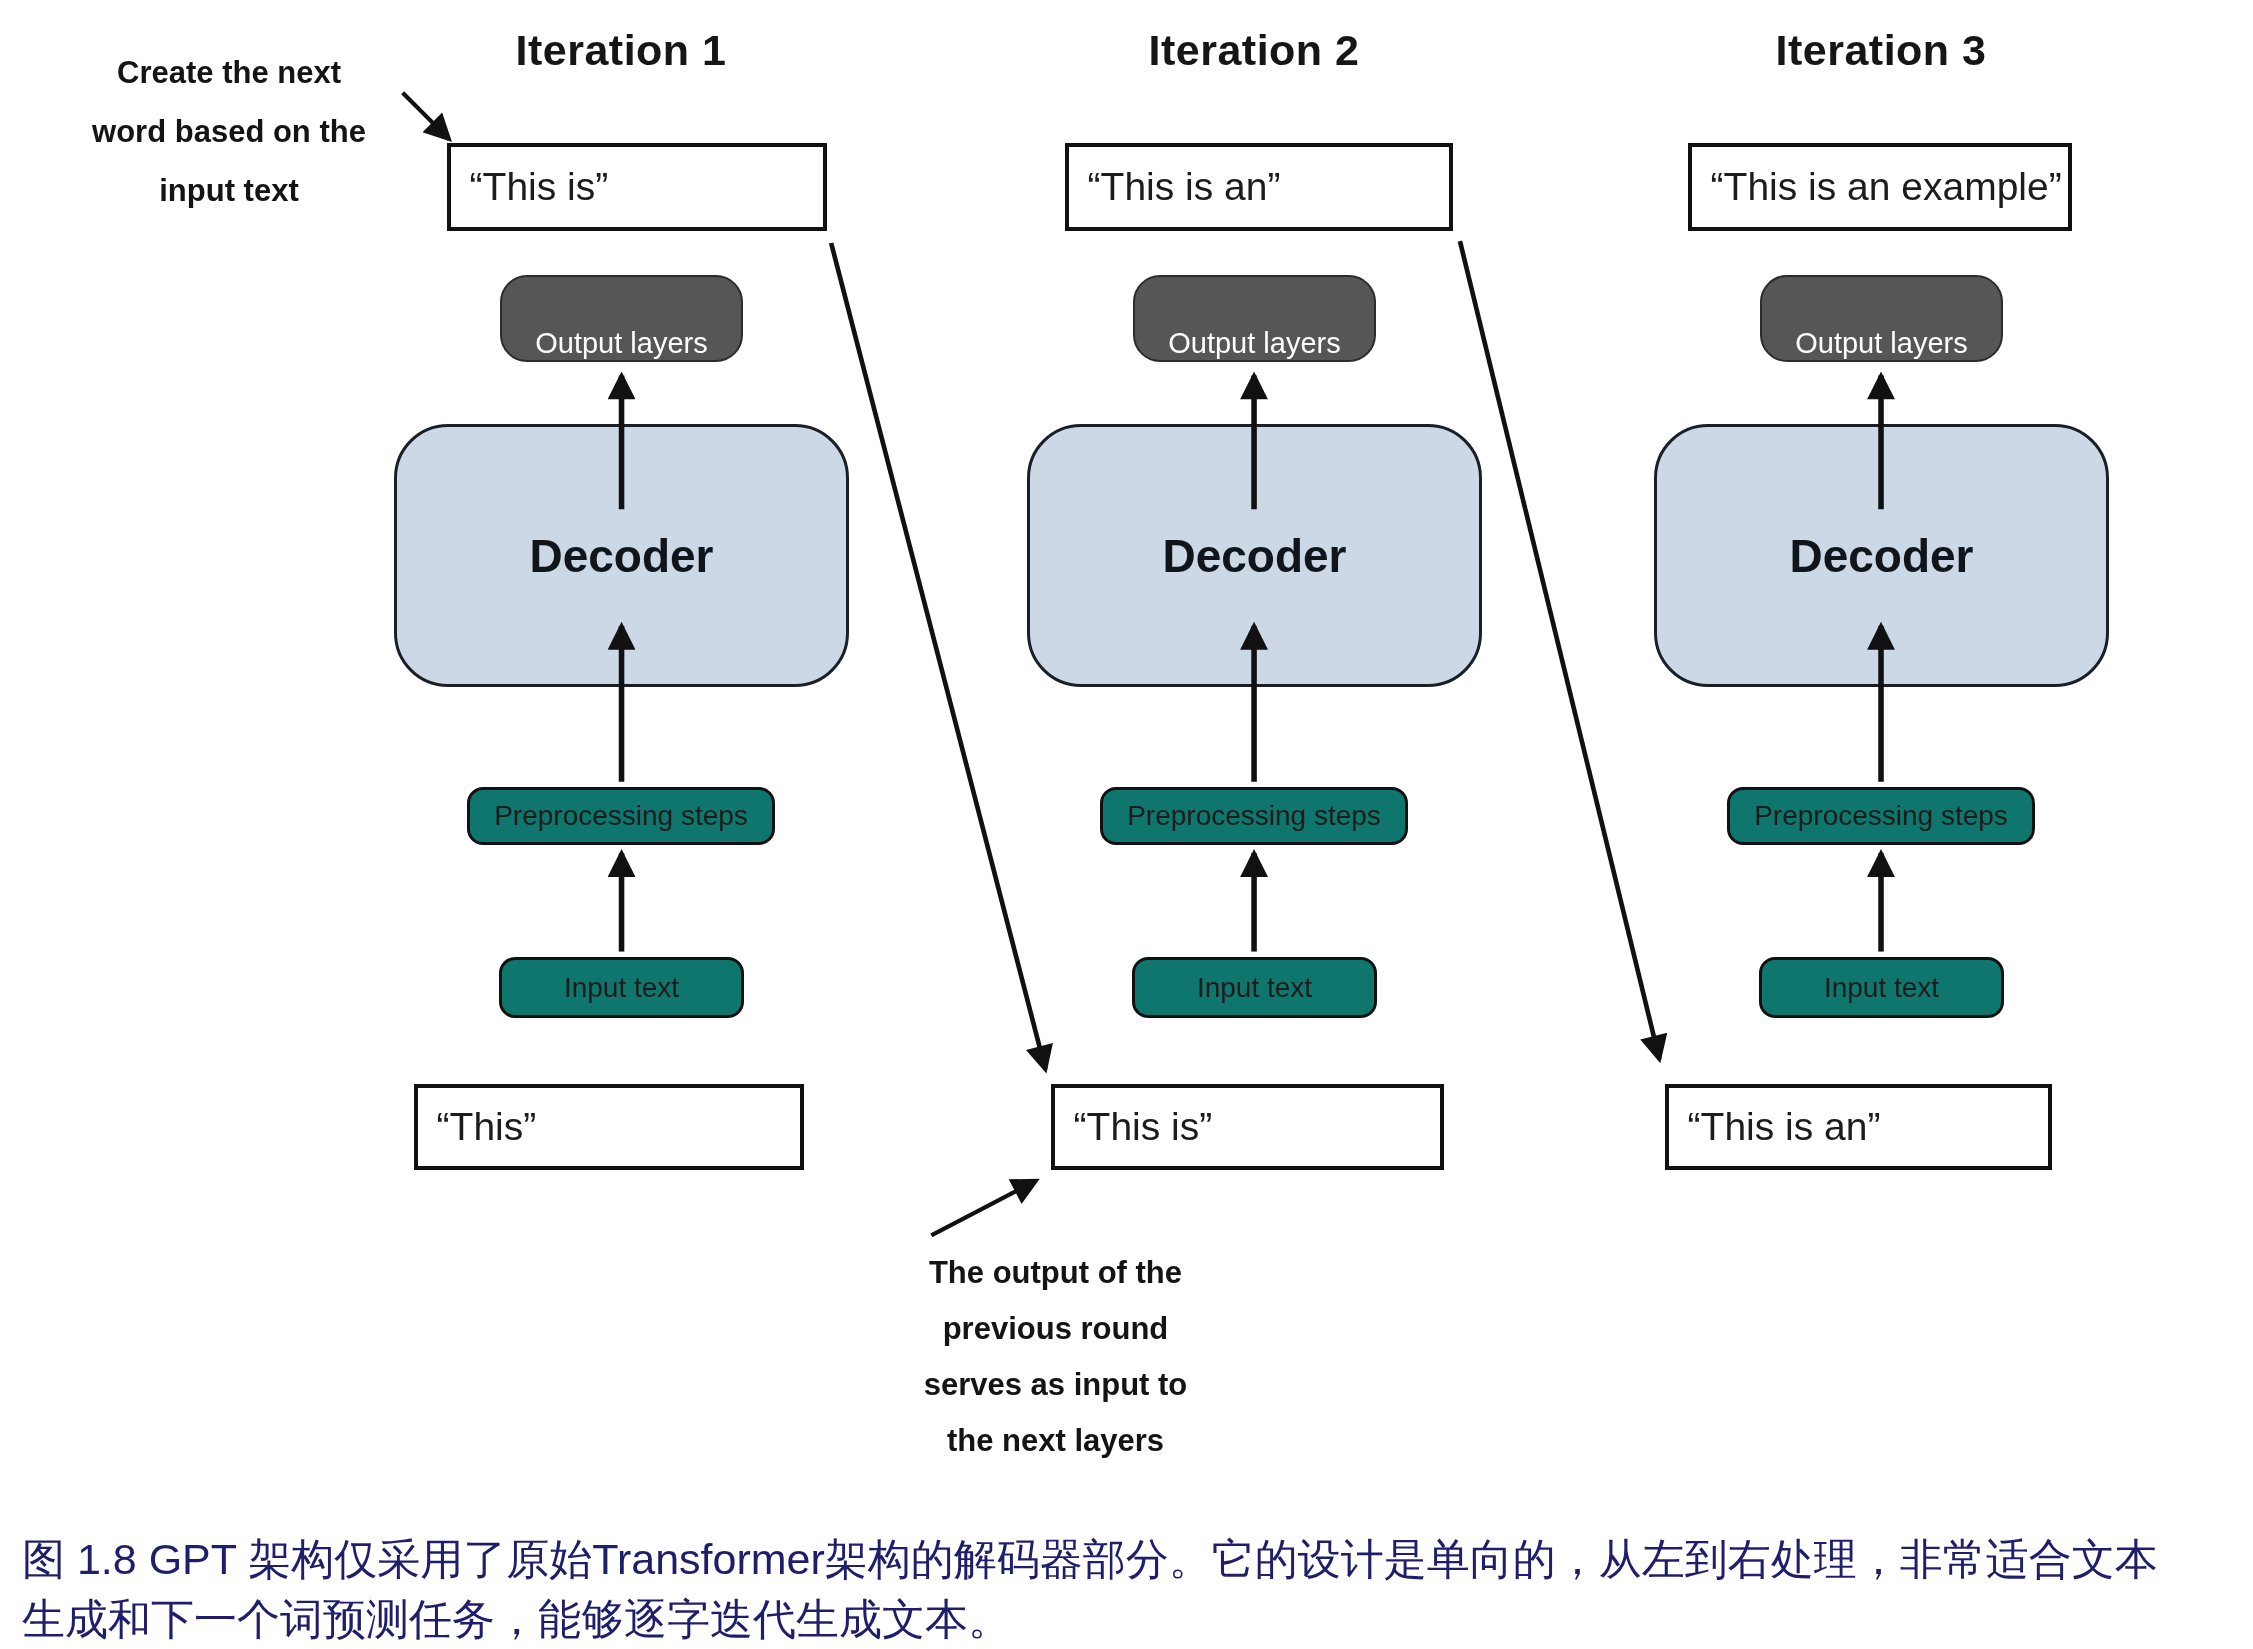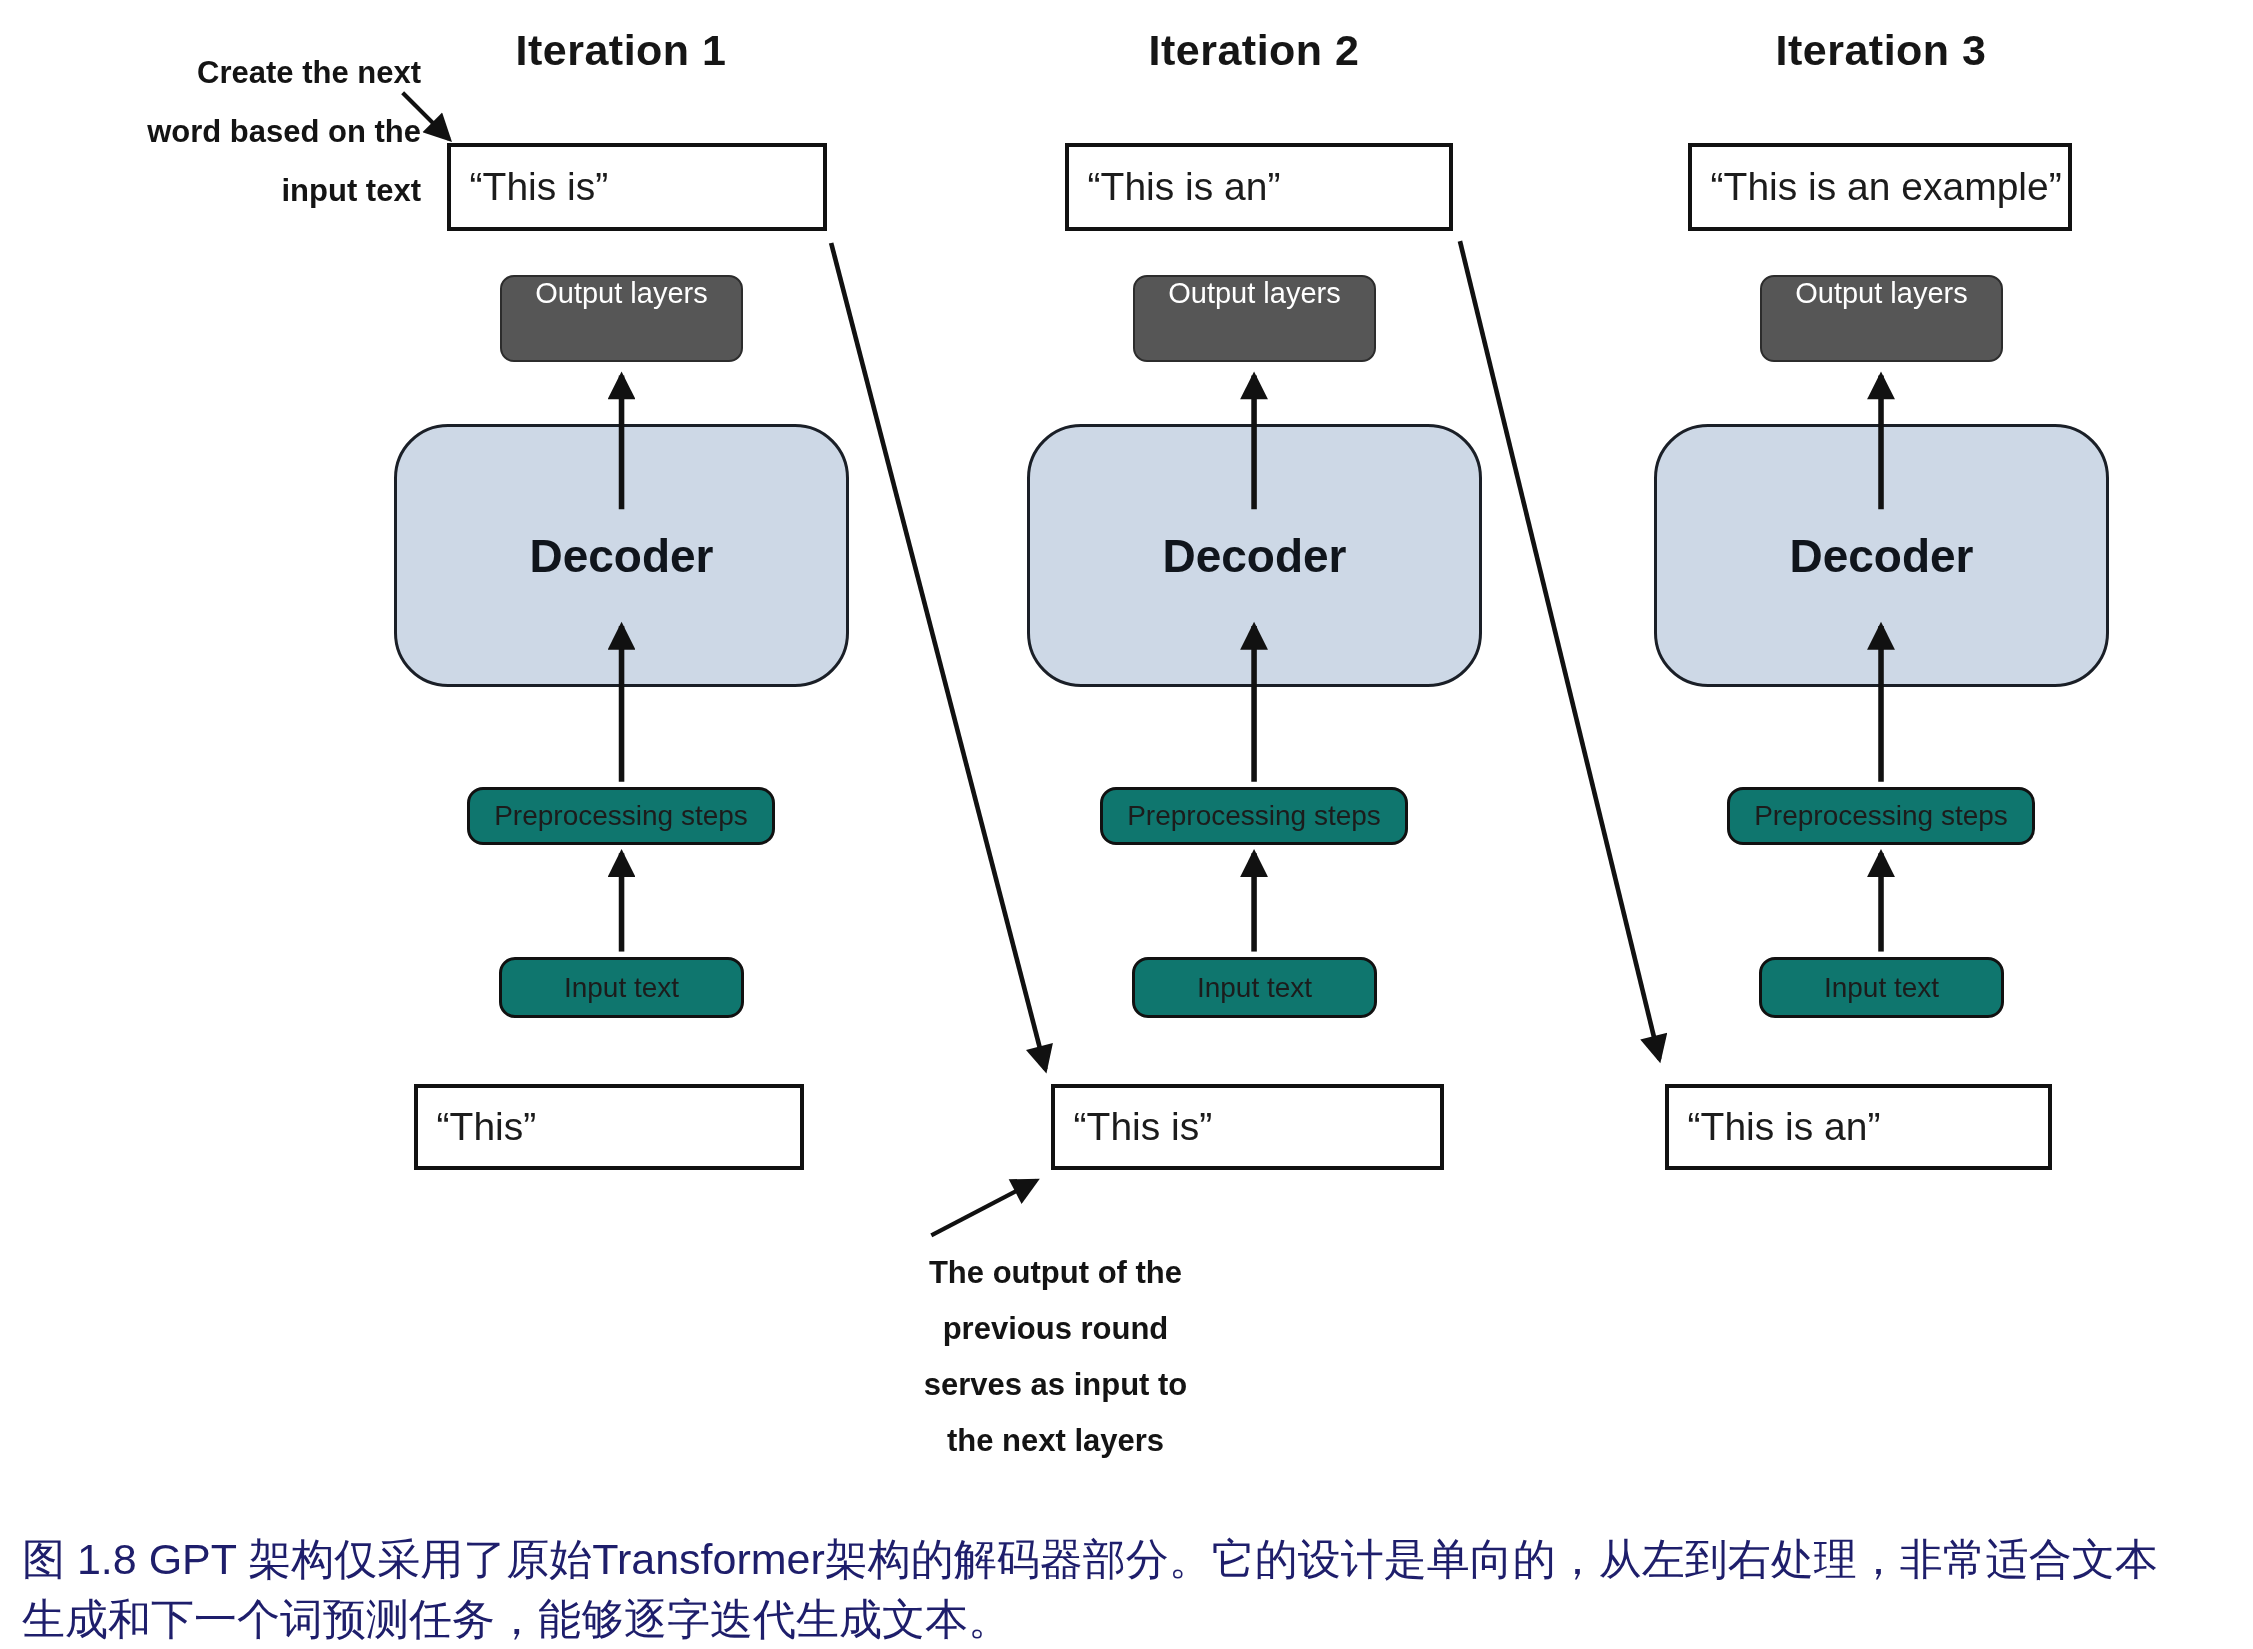--- a/index.html
+++ b/index.html
@@ -17,22 +17,22 @@
   }
   .abs{position:absolute;box-sizing:border-box;}
   .col-title{
     font-size:43px;font-weight:bold;text-align:center;letter-spacing:0.5px;color:#161616;
   }
   .gen-box{
     border:4.6px solid var(--border);background:#fff;display:flex;align-items:center;
     font-size:39px;padding-left:18.6px;color:#1c1c1c;
   }
   .out-layers{
-    background:var(--output-layers-fill);border:2.8px solid #2c2c2c;border-radius:14px;
-    display:flex;align-items:flex-start;justify-content:center;
+    background:var(--output-layers-fill);border:2.8px solid #2c2c2c;border-radius:27px;
+    display:flex;align-items:flex-end;justify-content:center;
     color:var(--output-layers-text);font-size:29px;
   }
   .decoder{
     background:var(--decoder-fill);border:3.7px solid #1a1f27;border-radius:54px;
     display:flex;align-items:center;justify-content:center;
     font-size:46px;font-weight:bold;color:#10151c;
   }
   .pill{
     background:#0f766e;border:3.7px solid var(--border);border-radius:16px;
     display:flex;align-items:center;justify-content:center;font-size:28px;color:#1c1c1c;
@@ -106,21 +106,21 @@
   <div class="abs pill" style="left:1727px;top:787px;width:308px;height:58px;">
     <span>Preprocessing steps</span>
   </div>
   <div class="abs pill" style="left:1759px;top:957px;width:245px;height:61px;">
     <span>Input text</span>
   </div>
   <div class="abs gen-box" style="left:1665px;top:1084px;width:387px;height:86px;">
     <span>“This is an”</span>
   </div>
 
-  <div class="abs annot" style="left:55px;top:43px;width:366px;text-align:right;">
+  <div class="abs annot" style="left:46px;top:43px;width:366px;">
     <div>Create the next</div>
     <div>word based on the</div>
     <div>input text</div>
   </div>
 
   <div class="abs annot annot2" style="left:835px;top:1245px;width:441px;">
     <div>The output of the</div>
     <div>previous round</div>
     <div>serves as input to</div>
     <div>the next layers</div>

